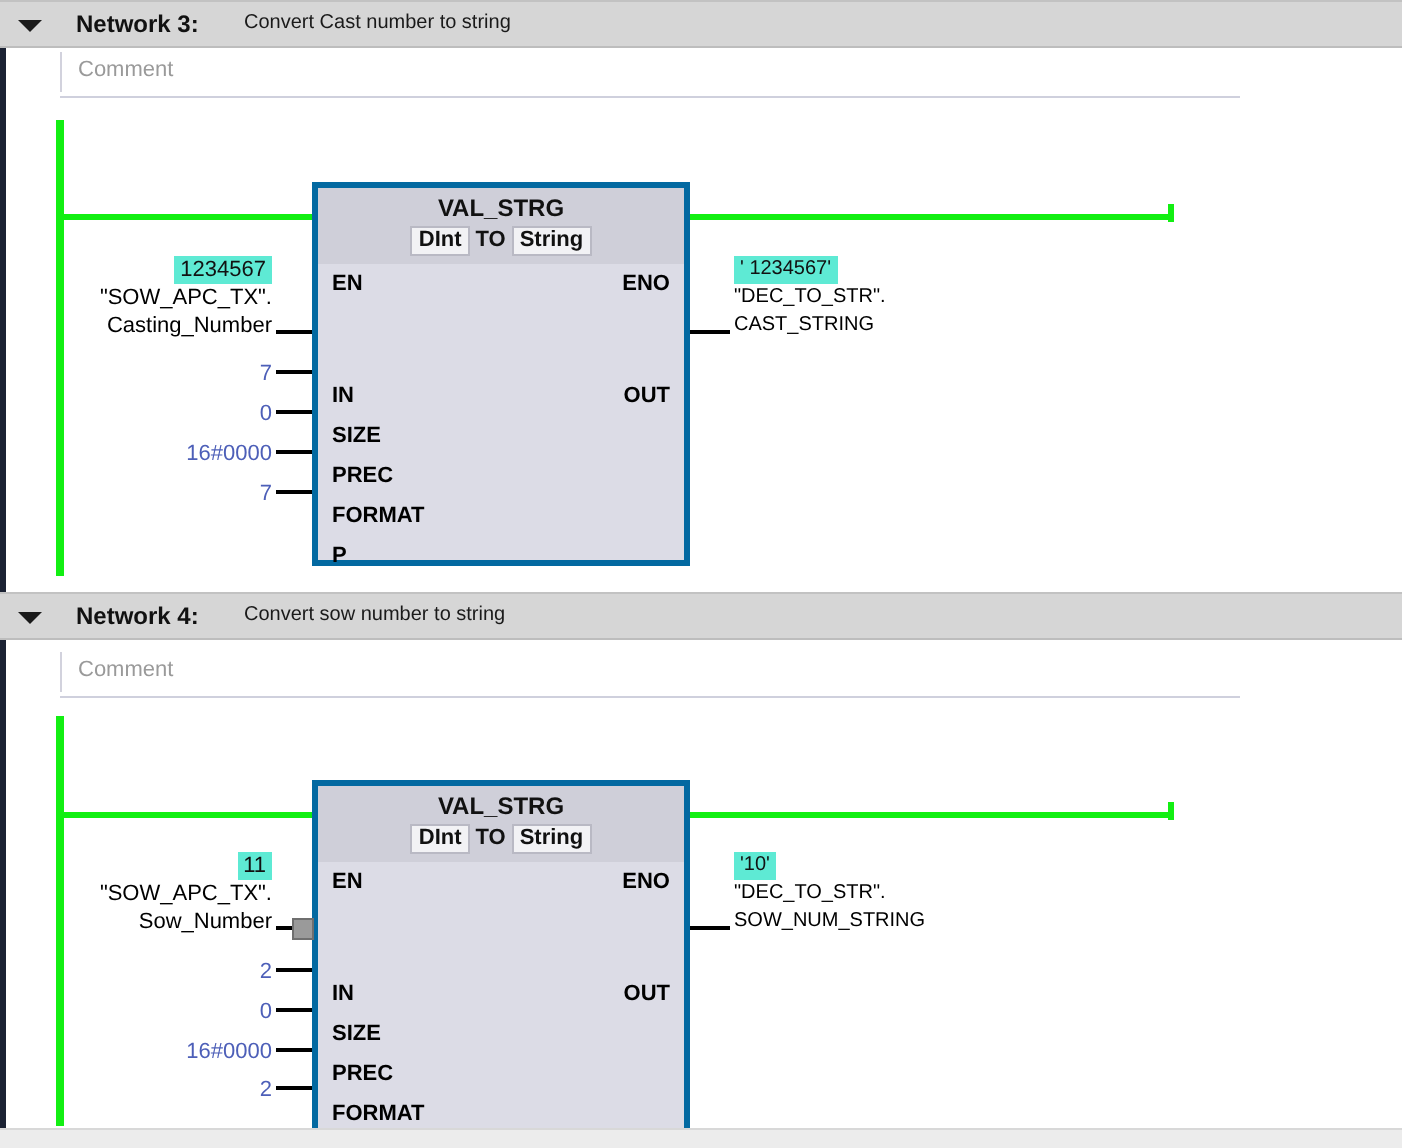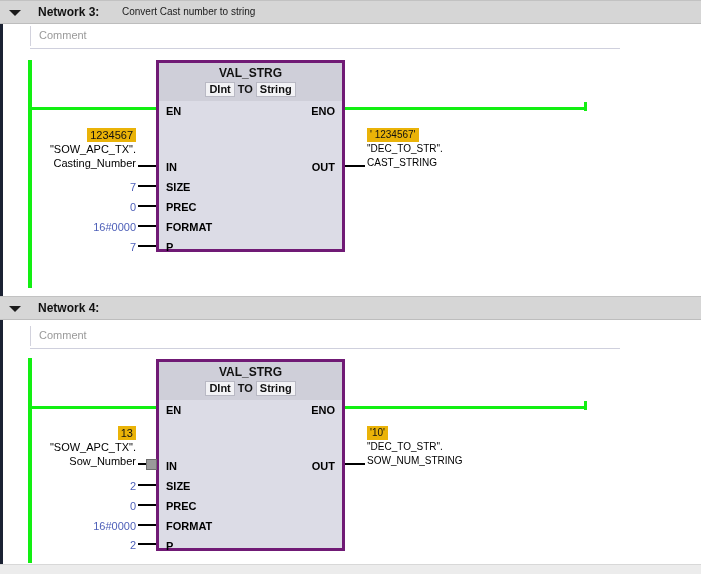--- a/index.html
+++ b/index.html
@@ -71,23 +71,24 @@
   .wire-stub{
     position:absolute;width:3px;height:9px;background:#12ef12;
   }
   .pinwire{
     position:absolute;height:2px;background:#000000;
   }
 
   
   .fb{
     position:absolute;
-    border:3px solid #701a75;
+    border:3px solid #0369a1;
     background:#dcdce6;
     box-sizing:border-box;
+    margin-top:31px;
   }
   .fb-head{
     position:absolute;left:0;top:0;width:100%;height:38px;
     background:#cfcfd9;
   }
   .fb-name{
     position:absolute;top:3px;left:0;width:100%;
     text-align:center;font-size:12px;font-weight:bold;color:#111;
   }
   .fb-conv{
@@ -123,21 +124,21 @@
   .op-right{
     position:absolute;text-align:right;white-space:nowrap;
     font-size:11px;color:#000;line-height:14px;
   }
   .op-left{
     position:absolute;text-align:left;white-space:nowrap;
     font-size:10px;color:#000;line-height:14px;
   }
   .monval{
     display:inline-block;
-    background:#eab308;
+    background:#5eead4;
     color:#111;
     padding:0 3px;
   }
   .const{
     color:#4d5fb8;
     font-size:11px;
   }
   .sel-handle{
     position:absolute;width:9px;height:9px;
     background:#9a9a9a;border:1px solid #6f6f6f;
@@ -205,20 +206,21 @@
 
   <div class="op-left" style="left:367px;top:128px;">
     <span class="monval">'   1234567'</span><br>
     <span>"DEC_TO_STR".</span><br>
     <span>CAST_STRING</span>
   </div>
 
   <div class="net-header" style="top:296px;padding-left:12px;">
     <div class="net-toggle"></div>
     <div class="net-title">Network 4:</div>
+    <div class="net-desc">Convert sow number to string</div>
   </div>
 
   <div class="comment-box" style="top:326px;">
     <div class="comment-text">Comment</div>
   </div>
   <div class="comment-rule" style="top:348px;"></div>
 
   <div class="rail" style="left:28px;top:358px;height:205px;"></div>
   <div class="wire-h" style="left:28px;top:406px;width:128px;"></div>
   <div class="wire-h" style="left:344px;top:406px;width:243px;"></div>
@@ -243,21 +245,21 @@
 
   <div class="pinwire" style="left:138px;top:463px;width:18px;"></div>
   <div class="sel-handle" style="left:146px;top:459px;"></div>
   <div class="pinwire" style="left:138px;top:484px;width:18px;"></div>
   <div class="pinwire" style="left:138px;top:504px;width:18px;"></div>
   <div class="pinwire" style="left:138px;top:524px;width:18px;"></div>
   <div class="pinwire" style="left:138px;top:543px;width:18px;"></div>
   <div class="pinwire" style="left:345px;top:463px;width:20px;"></div>
 
   <div class="op-right" style="left:0px;top:426px;width:136px;">
-    <span class="monval">13</span><br>
+    <span class="monval">11</span><br>
     <span>"SOW_APC_TX".</span><br>
     <span>Sow_Number</span>
   </div>
   <div class="op-right const" style="left:0px;top:479px;width:136px;">2</div>
   <div class="op-right const" style="left:0px;top:499px;width:136px;">0</div>
   <div class="op-right const" style="left:0px;top:519px;width:136px;">16#0000</div>
   <div class="op-right const" style="left:0px;top:538px;width:136px;">2</div>
 
   <div class="op-left" style="left:367px;top:426px;">
     <span class="monval">'10'</span><br>

